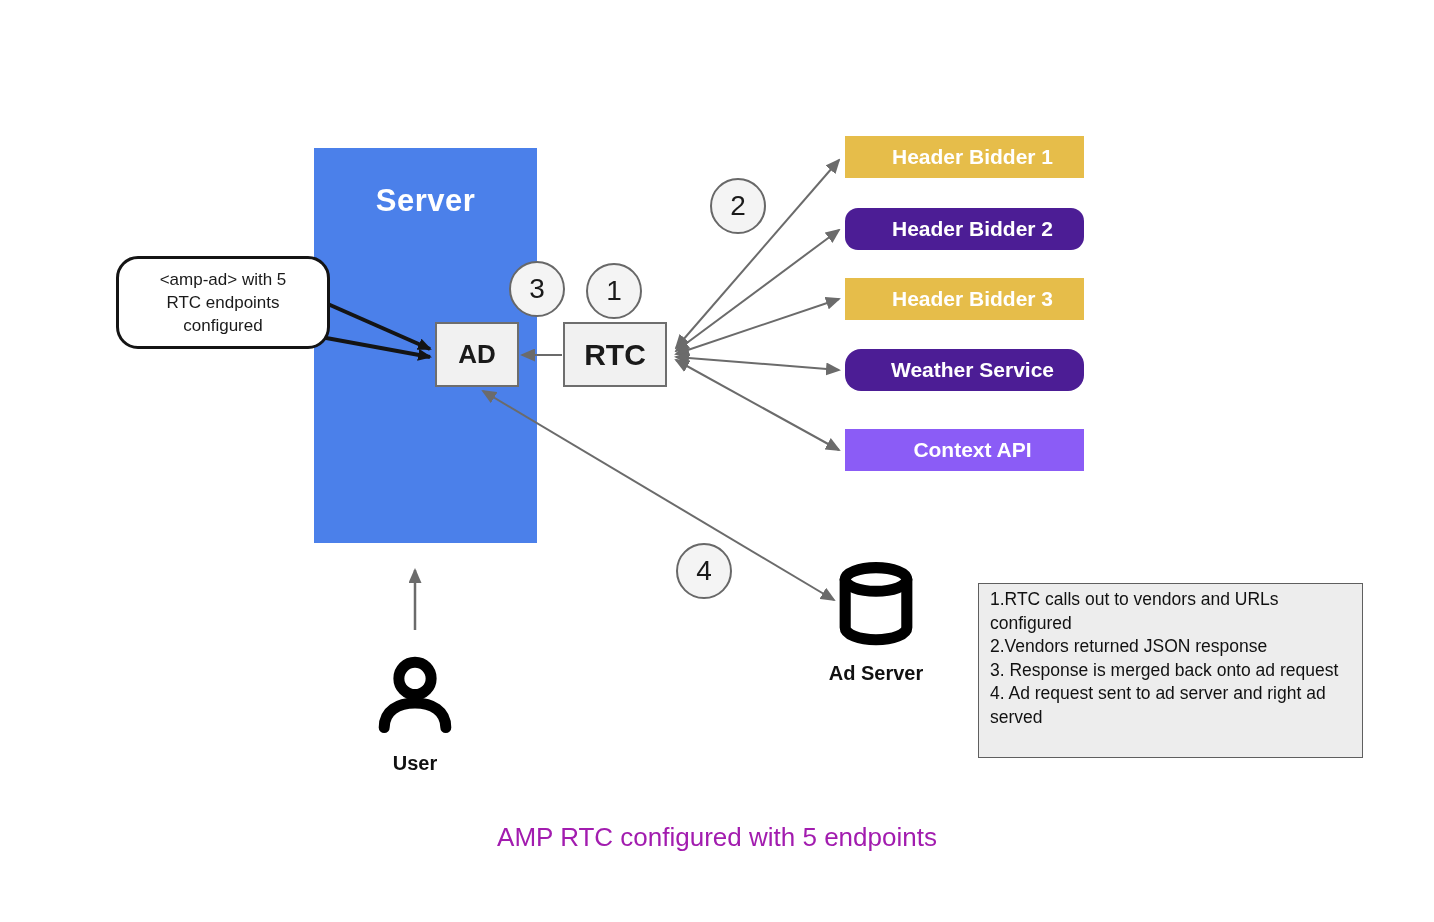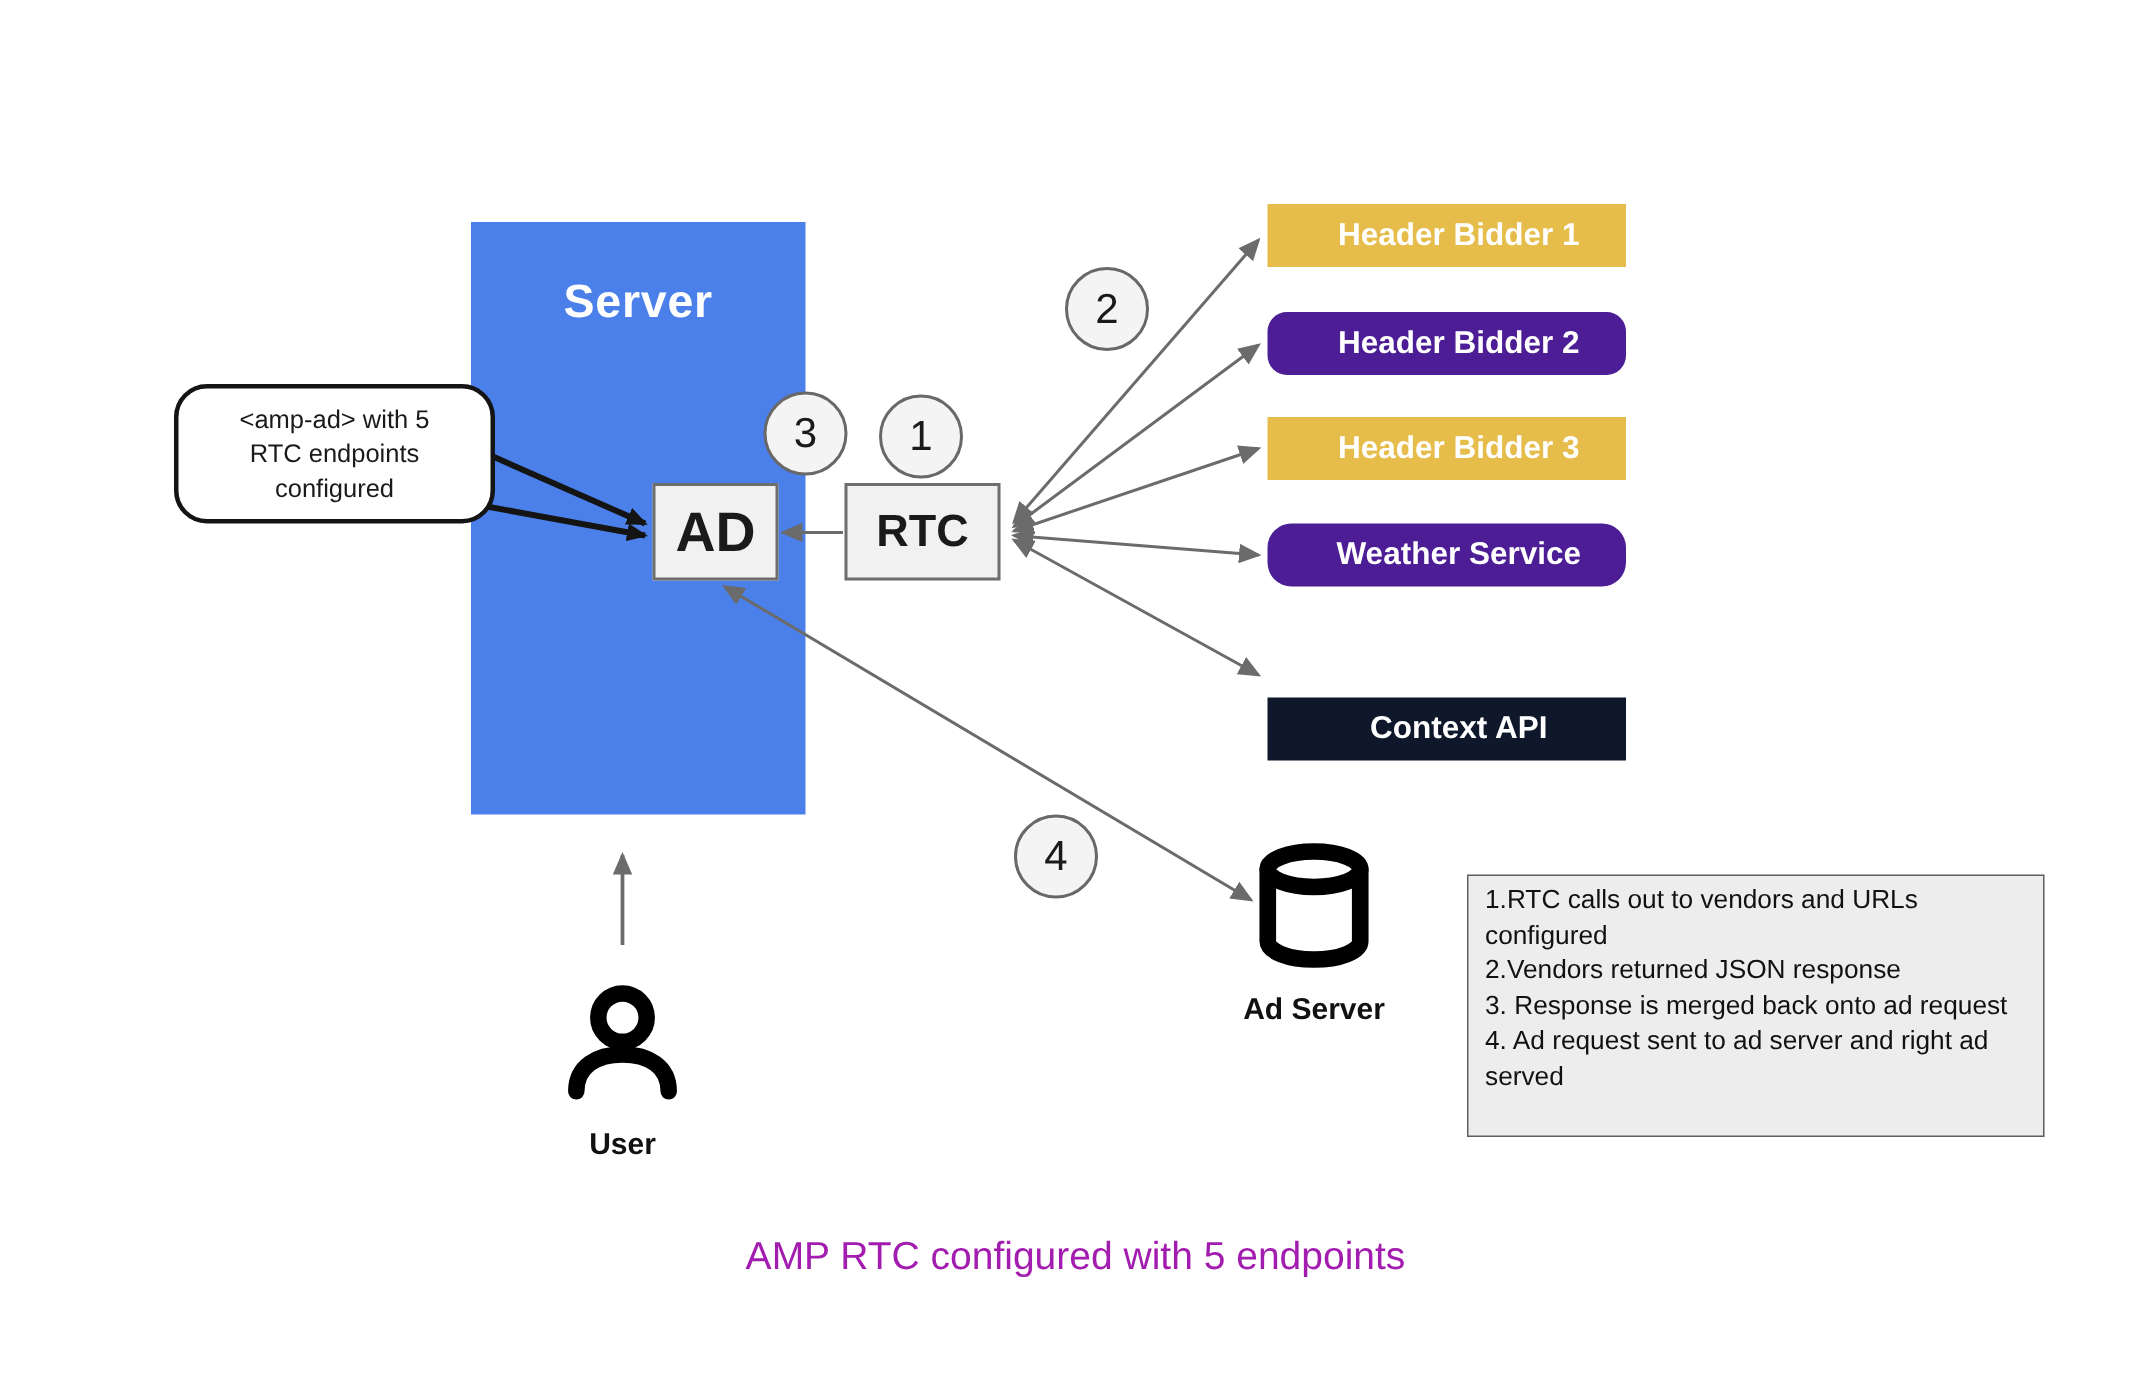--- a/index.html
+++ b/index.html
@@ -17,21 +17,21 @@
   .page-title{
     left:314px;top:183px;width:223px;text-align:center;z-index:2;
     color:#ffffff;font-size:31px;font-weight:700;letter-spacing:.5px;
   }
   
   .gray-box{
     background:#f1f1f1;border:2px solid #6e6e6e;z-index:10;
     display:flex;align-items:center;justify-content:center;
     font-weight:700;color:#1a1a1a;box-sizing:border-box;
   }
-  .ad-box{left:435px;top:322px;width:84px;height:65px;font-size:37px;}
+  .ad-box{left:435px;top:322px;width:84px;height:65px;font-size:26px;}
   .rtc-box{left:563px;top:322px;width:104px;height:65px;font-size:30px;}
   
   .callout{
     left:88px;top:256px;width:214px;height:93px;z-index:10;
     background:#ffffff;border:3px solid #141414;border-radius:22px;box-sizing:border-box;
     display:flex;flex-direction:column;align-items:center;justify-content:center;
     font-size:17px;line-height:23px;color:#1a1a1a;text-align:center;margin-left:28px;
   }
   
   .endpoint{
@@ -101,21 +101,21 @@
   <div class="abs callout">
     <span>&lt;amp-ad&gt; with 5</span>
     <span>RTC endpoints</span>
     <span>configured</span>
   </div>
 
   <div class="abs endpoint" style="top: 136px; background-color: rgb(230, 189, 74);">Header Bidder 1</div>
   <div class="abs endpoint" style="top: 208px; background-color: #4c1d95; border-radius: 13px;">Header Bidder 2</div>
   <div class="abs endpoint" style="top: 278px; background-color: rgb(230, 189, 74);">Header Bidder 3</div>
   <div class="abs endpoint" style="top: 349px; background-color: #4c1d95; border-radius: 16px;">Weather Service</div>
-  <div class="abs endpoint" style="top: 429px; background-color: #0f172a; margin-top: 36px;">Context API</div>
+  <div class="abs endpoint" style="top: 429px; background-color: #8b5cf6;">Context API</div>
 
   <div class="abs step-circle" style="left:586px;top:263px;">1</div>
   <div class="abs step-circle" style="left:710px;top:178px;">2</div>
   <div class="abs step-circle" style="left:509px;top:261px;">3</div>
   <div class="abs step-circle" style="left:676px;top:543px;">4</div>
 
   <div class="abs" style="left:833px;top:556px;width:86px;height:100px;z-index:10;">
     <svg width="86" height="100" viewBox="0 0 24 26" xmlns="http://www.w3.org/2000/svg">
       <ellipse cx="12" cy="5.6" rx="8.6" ry="3.3" fill="none" stroke="#000" stroke-width="3.1"></ellipse>
       <path d="M3.4 5.6 v13.4 c0 1.9 3.8 3.4 8.6 3.4 s8.6 -1.5 8.6 -3.4 v-13.4" fill="none" stroke="#000" stroke-width="3.1" stroke-linecap="round"></path>

